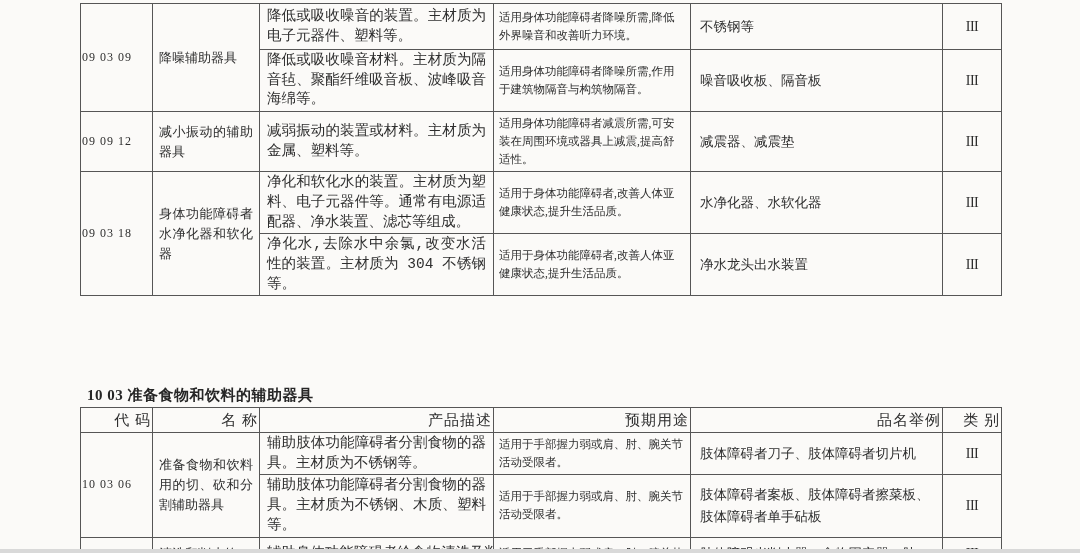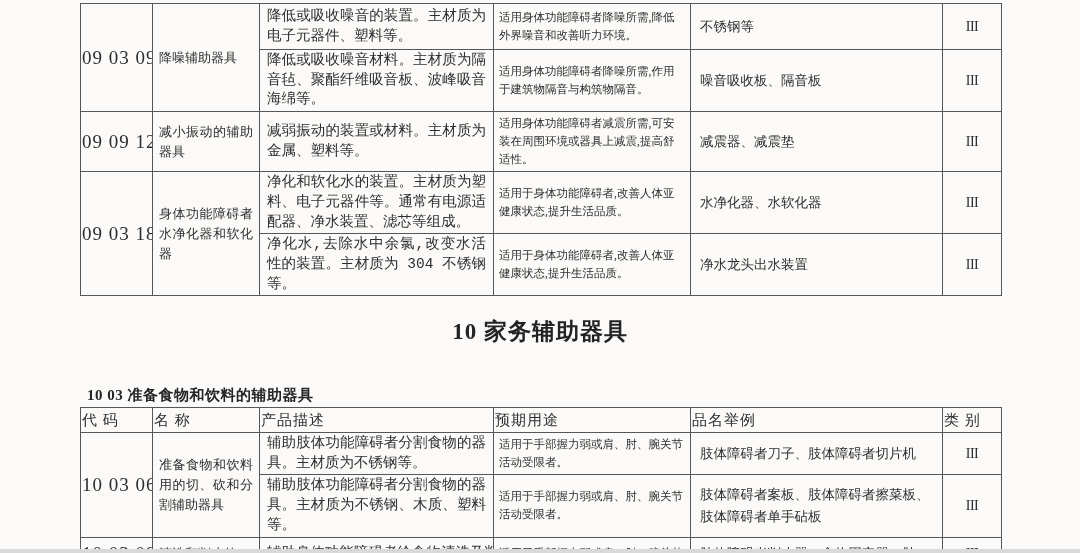--- a/index.html
+++ b/index.html
@@ -28,28 +28,28 @@
     box-sizing:border-box;
   }
   .t1 { top:3px; }
   .t2 { top:407px; }
   col.c-code { width:72px; }
   col.c-name { width:107px; }
   col.c-desc { width:234px; }
   col.c-use  { width:197px; }
   col.c-ex   { width:252px; }
   col.c-cat  { width:59px; }
-  td.code { font-size:19px; text-align:center; letter-spacing:1px; white-space:nowrap; }
+  td.code { font-size:12px; text-align:left; letter-spacing:1px; white-space:nowrap; }
   td.name { font-size:13px; padding:1px 6px; text-align:justify; line-height:1.55; }
   td.desc { font-size:14.5px; padding:1px 7px; text-align:justify; line-height:1.36;font-family:Liberation Mono, monospace; }
   td.use  { font-size:11.5px; padding:1px 5px; line-height:1.55;margin-top:44px; }
   td.ex   { font-size:13.5px; padding:1px 9px; line-height:1.6; }
   td.cat  { font-size:14px; text-align:center; letter-spacing:-0.5px; }
   td.cut  { white-space:nowrap; }
-  th.hdr  { font-size:15px; font-weight:bold; text-align:left; letter-spacing:1px; }
+  th.hdr  { font-size:15px; font-weight:bold; text-align:right; letter-spacing:1px; }
   .heading {
     position:absolute; left:0; top:316px; width:1080px;
     text-align:center; font-size:23px; font-weight:bold; color:#232323;
     letter-spacing:1px;
   }
   .sublabel {
     position:absolute; left:87px; top:386px;
     font-size:15px; font-weight:bold; color:#262626; letter-spacing:0.5px;
   }
   .bottom-strip {
@@ -104,21 +104,20 @@
       </tr>
       <tr style="height:45px">
         <td class="desc">净化水,去除水中余氯,改变水活性的装置。主材质为 304 不锈钢等。</td>
         <td class="use">适用于身体功能障碍者,改善人体亚健康状态,提升生活品质。</td>
         <td class="ex">净水龙头出水装置</td>
         <td class="cat">III</td>
       </tr>
     </tbody>
   </table>
 
-  <div class="heading">10 家务辅助器具</div>
 
   <div class="sublabel">10 03 准备食物和饮料的辅助器具</div>
 
   <table class="doc t2">
     <colgroup>
       <col class="c-code">
         <col class="c-name">
         <col class="c-desc">
       <col class="c-use">
         <col class="c-ex">

